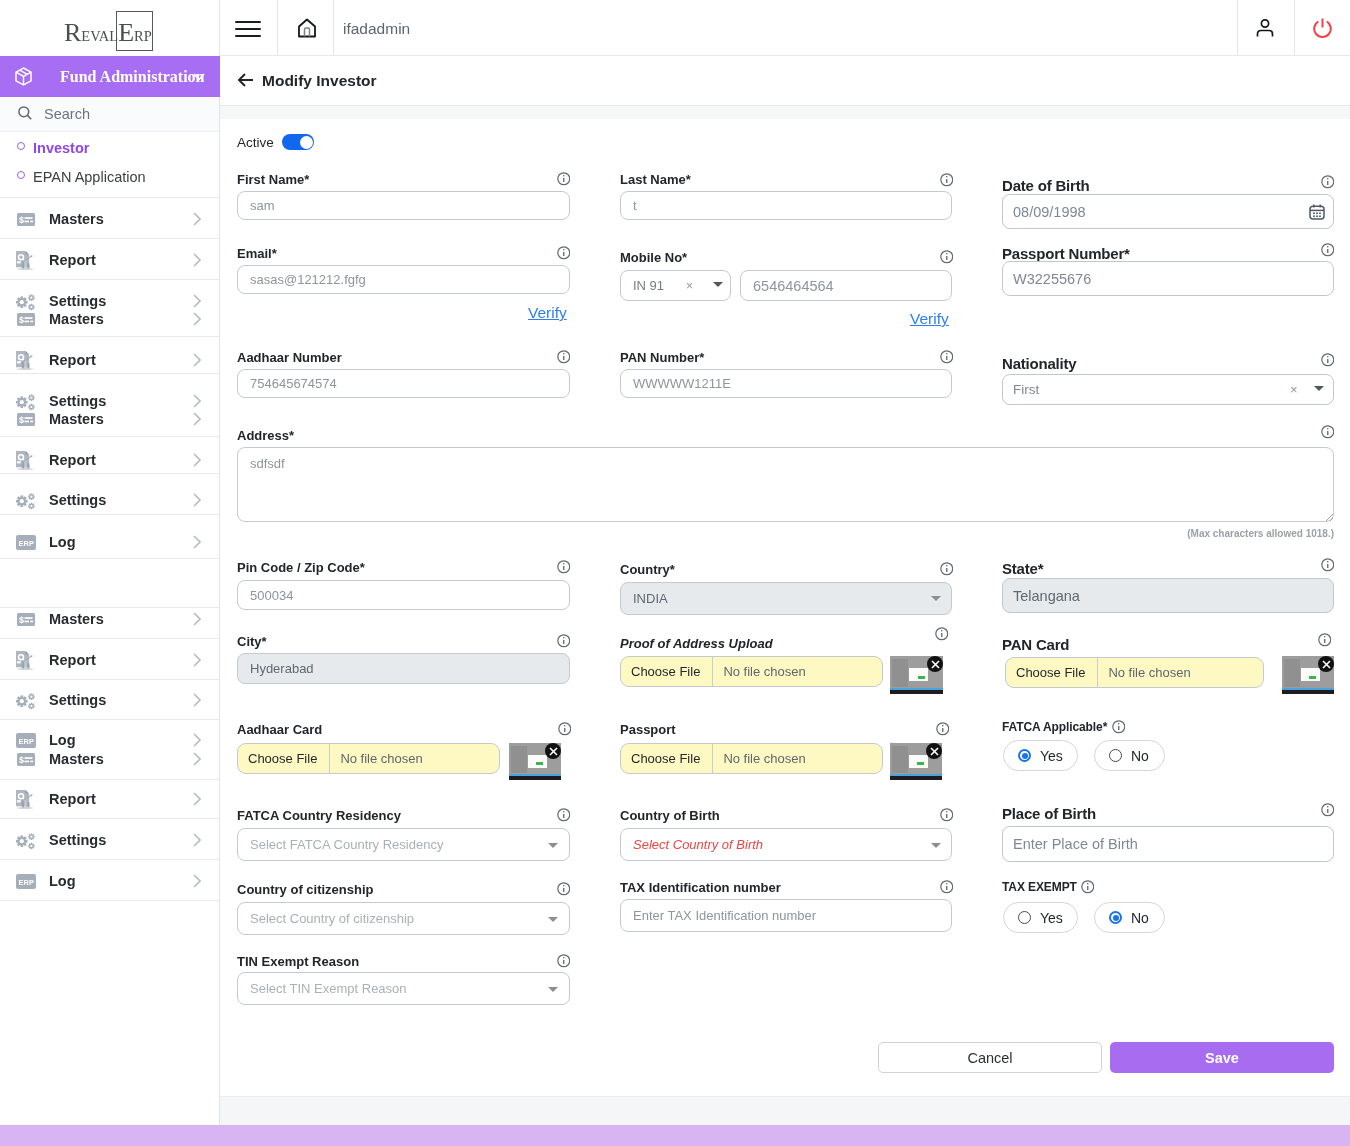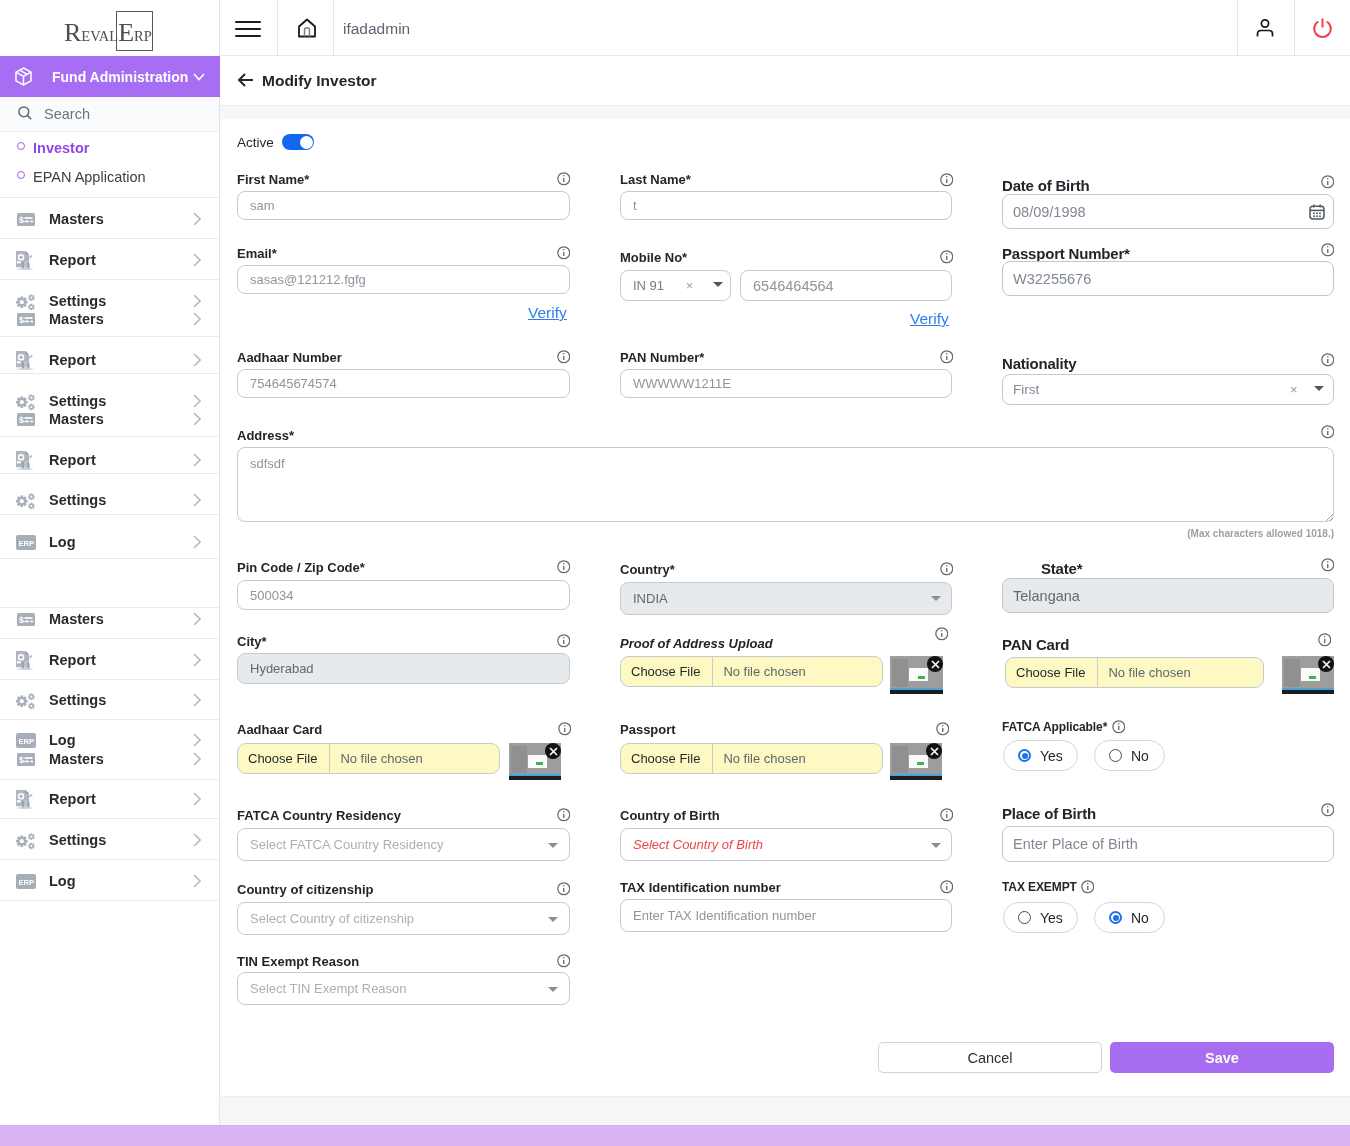--- a/index.html
+++ b/index.html
@@ -4,21 +4,21 @@
 <style>
   * { margin:0; padding:0; box-sizing:border-box; }
   html,body { width:1350px; height:1146px; overflow:hidden; }
   body { font-family:"Liberation Sans", sans-serif; position:relative; background:#fff; }
   .abs { position:absolute; }
 
   
   #sidebar { position:absolute; left:0; top:0; width:220px; height:1125px; background:#fff; border-right:1px solid #e2e5e8; }
   #logo { position:absolute; left:0; top:0; width:220px; height:56px; }
   #sbhead { position:absolute; left:0; top:56px; width:220px; height:41px; background:#a76ef3; color:#fff; display:flex; align-items:center; }
-  #sbhead .t { font-weight:bold; font-size:14px; margin-left:20px; }
+  #sbhead .t { font-weight:bold; font-size:16px; margin-left:28px;font-family:Liberation Serif, serif; }
   #search { position:absolute; left:0; top:97px; width:219px; height:35px; background:#fafbfc; border-bottom:1px solid #ebedef; }
   #search .s { position:absolute; left:44px; top:9px; font-size:14.5px; color:#6b747c; }
   .bullet { position:absolute; width:8px; height:8px; border:1.6px solid #a45de8; border-radius:50%; background:#fff; }
   .sbLink { position:absolute; font-size:14.5px; font-weight:bold; }
   .menuItem { position:absolute; left:0; width:219px; }
   .menuItem .txt { position:absolute; left:49px; font-size:14.5px; font-weight:bold; color:#272c31; }
   .cellB { position:absolute; left:0; width:219px; border-bottom:1px solid #e8eaed; height:0; }
 
   
   #navbar { position:absolute; left:220px; top:0; width:1130px; height:56px; background:#fff; border-bottom:1px solid #e6e8ea; }
@@ -631,21 +631,21 @@
       <circle cx="7.5" cy="4.2" r="0.9" fill="#646a70"></circle>
     </svg>
 <div class="lbl" style="left:620px; top:562px;">Country*</div>
 <svg class="info" style="left:939.75px; top:562.25px;" viewBox="0 0 15 15">
       <circle cx="7.5" cy="7.5" r="6.6" fill="none" stroke="#646a70" stroke-width="1.35"></circle>
       <line x1="7.5" y1="6.6" x2="7.5" y2="11" stroke="#646a70" stroke-width="1.5"></line>
       <circle cx="7.5" cy="4.2" r="0.9" fill="#646a70"></circle>
     </svg>
 <div class="inp dis" style="left:620px; top:582px; width:332px; height:33px;">INDIA</div>
 <div class="caret" style="left:931px; top:596px; border-top-color:#8a8f94;"></div>
-<div class="lbl3" style="left:1002px; top:560px;margin-left:39px;">State*</div>
+<div class="lbl3" style="left:1002px; top:560px;">State*</div>
 <div class="inp3 dis" style="left:1002px; top:578px; width:332px; height:35px;">Telangana</div>
 <svg class="info" style="left:1320.75px; top:558.25px;" viewBox="0 0 15 15">
       <circle cx="7.5" cy="7.5" r="6.6" fill="none" stroke="#646a70" stroke-width="1.35"></circle>
       <line x1="7.5" y1="6.6" x2="7.5" y2="11" stroke="#646a70" stroke-width="1.5"></line>
       <circle cx="7.5" cy="4.2" r="0.9" fill="#646a70"></circle>
     </svg>
 <div class="lbl" style="left:237px; top:634px;">City*</div>
 <div class="inp dis" style="left:237px; top:653px; width:333px; height:31px;">Hyderabad</div>
 <svg class="info" style="left:556.75px; top:634.25px;" viewBox="0 0 15 15">
       <circle cx="7.5" cy="7.5" r="6.6" fill="none" stroke="#646a70" stroke-width="1.35"></circle>

